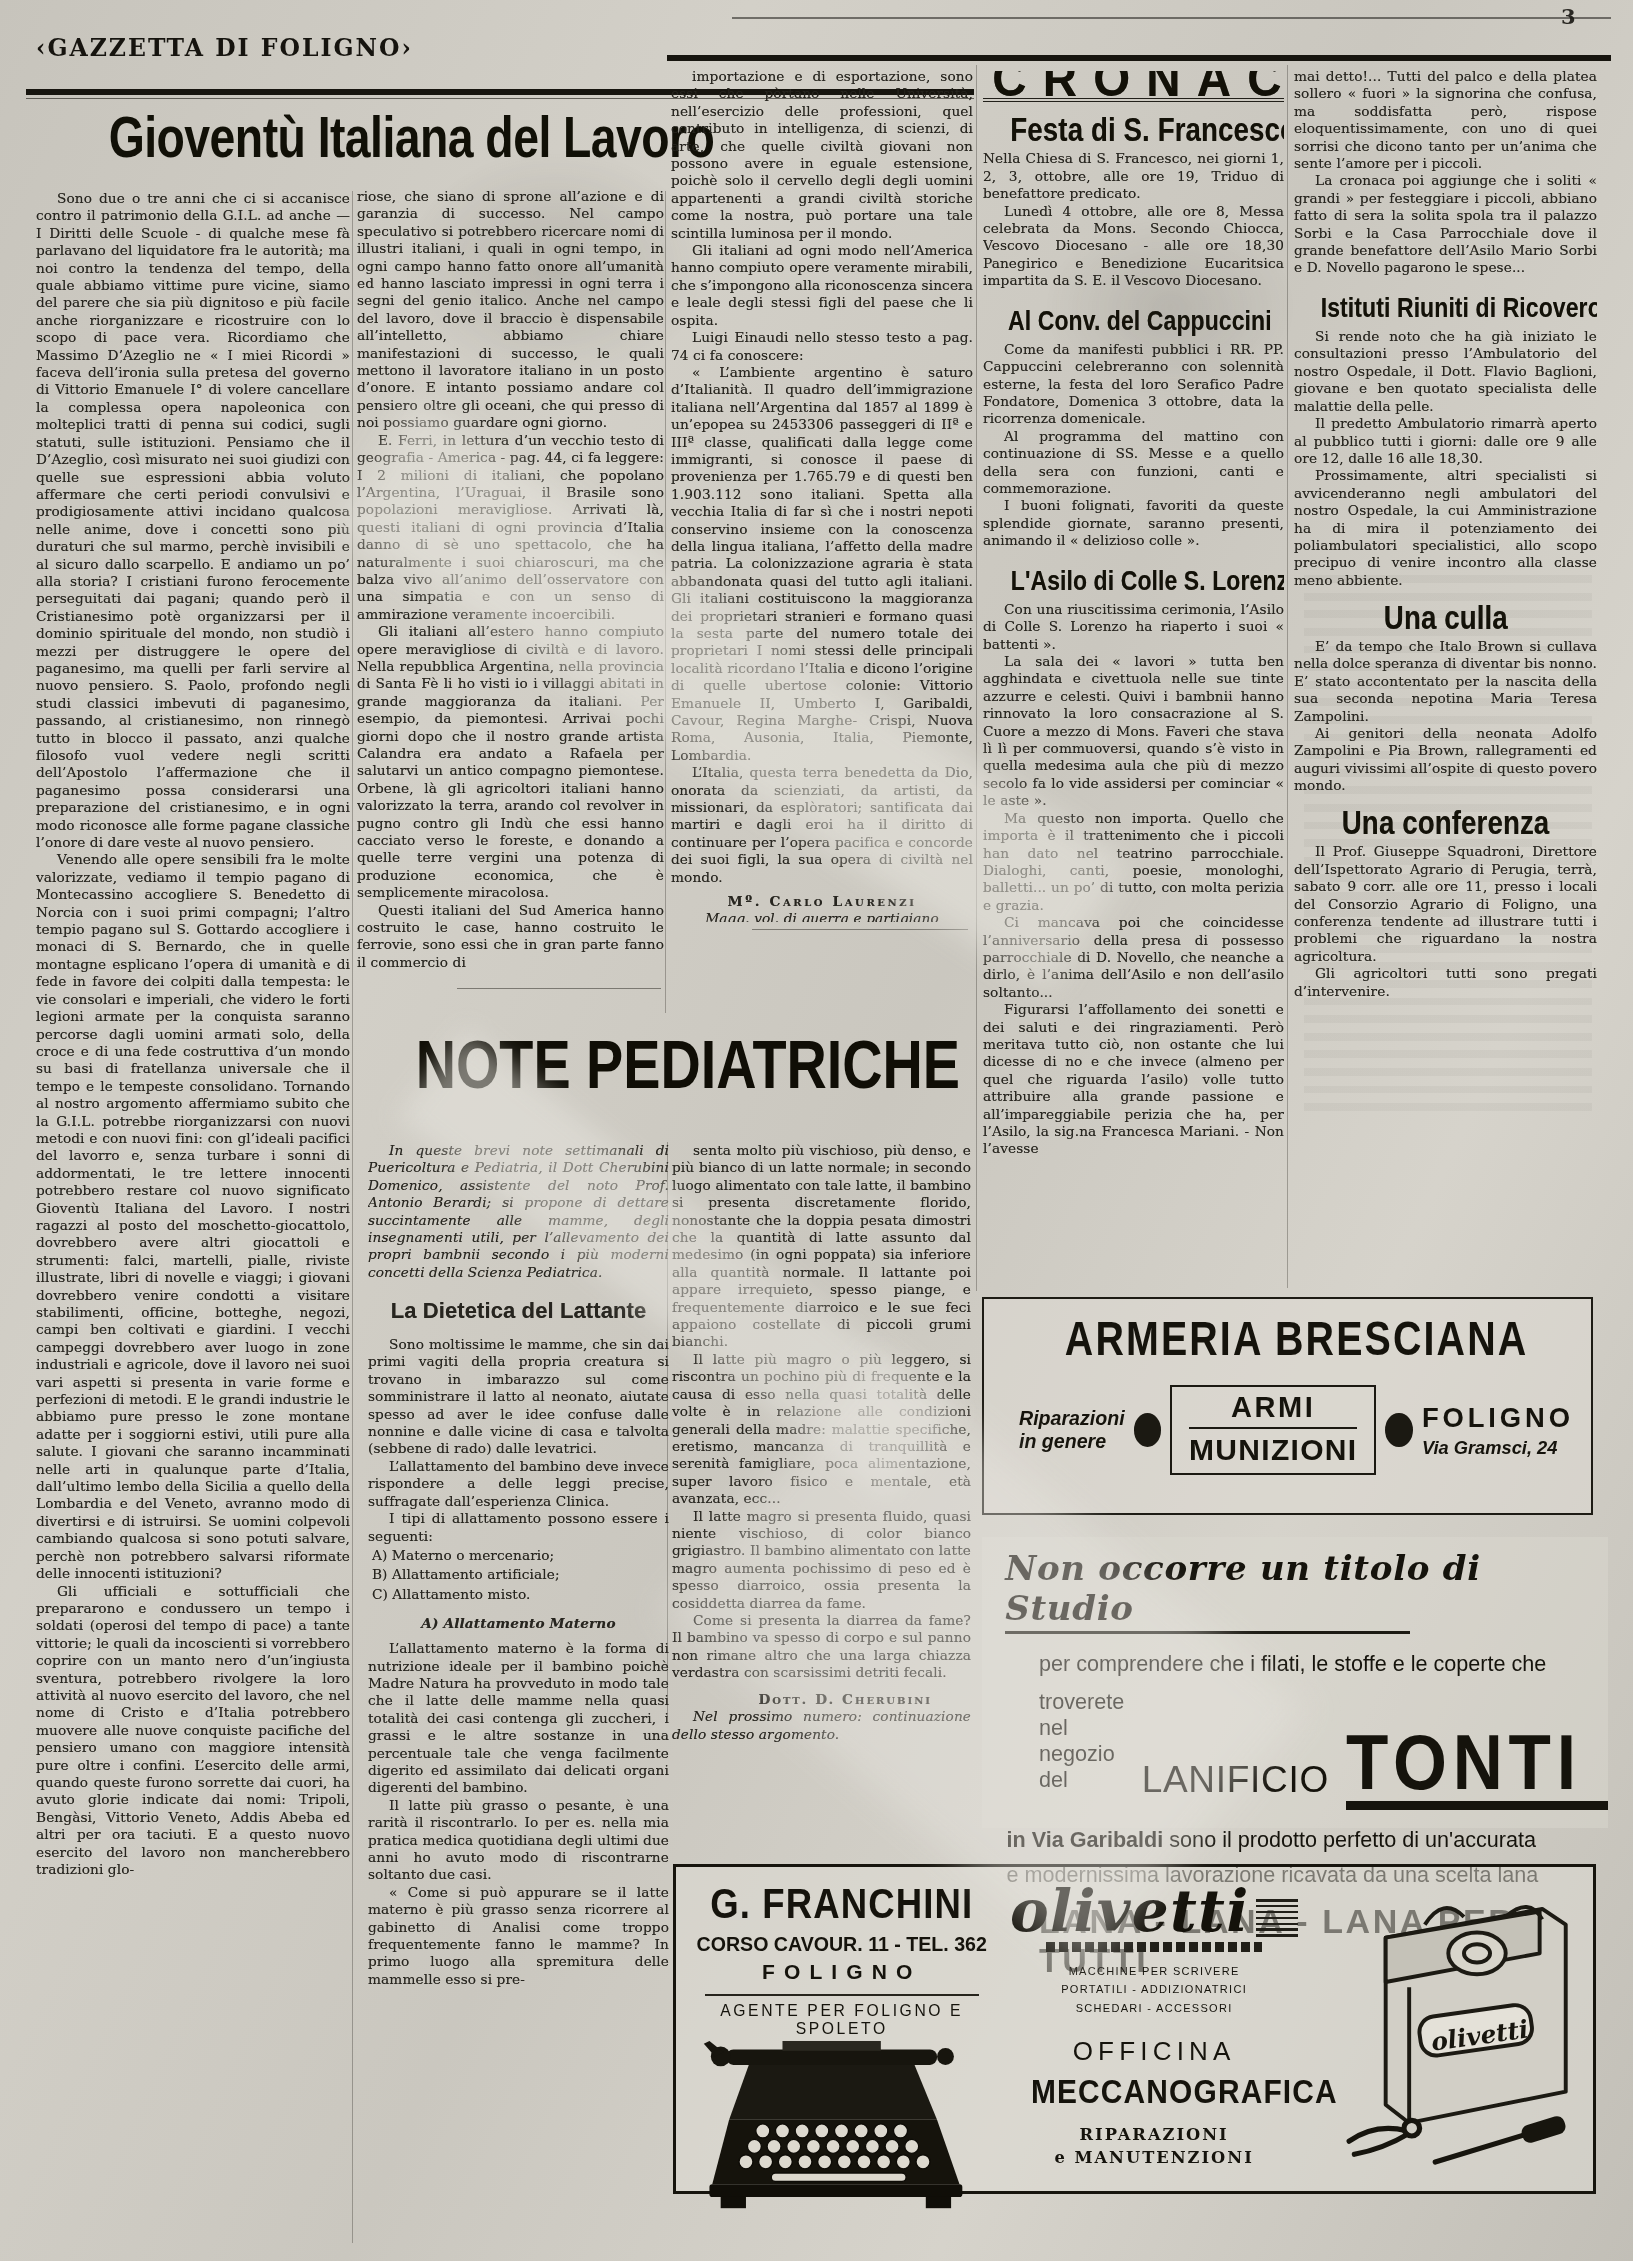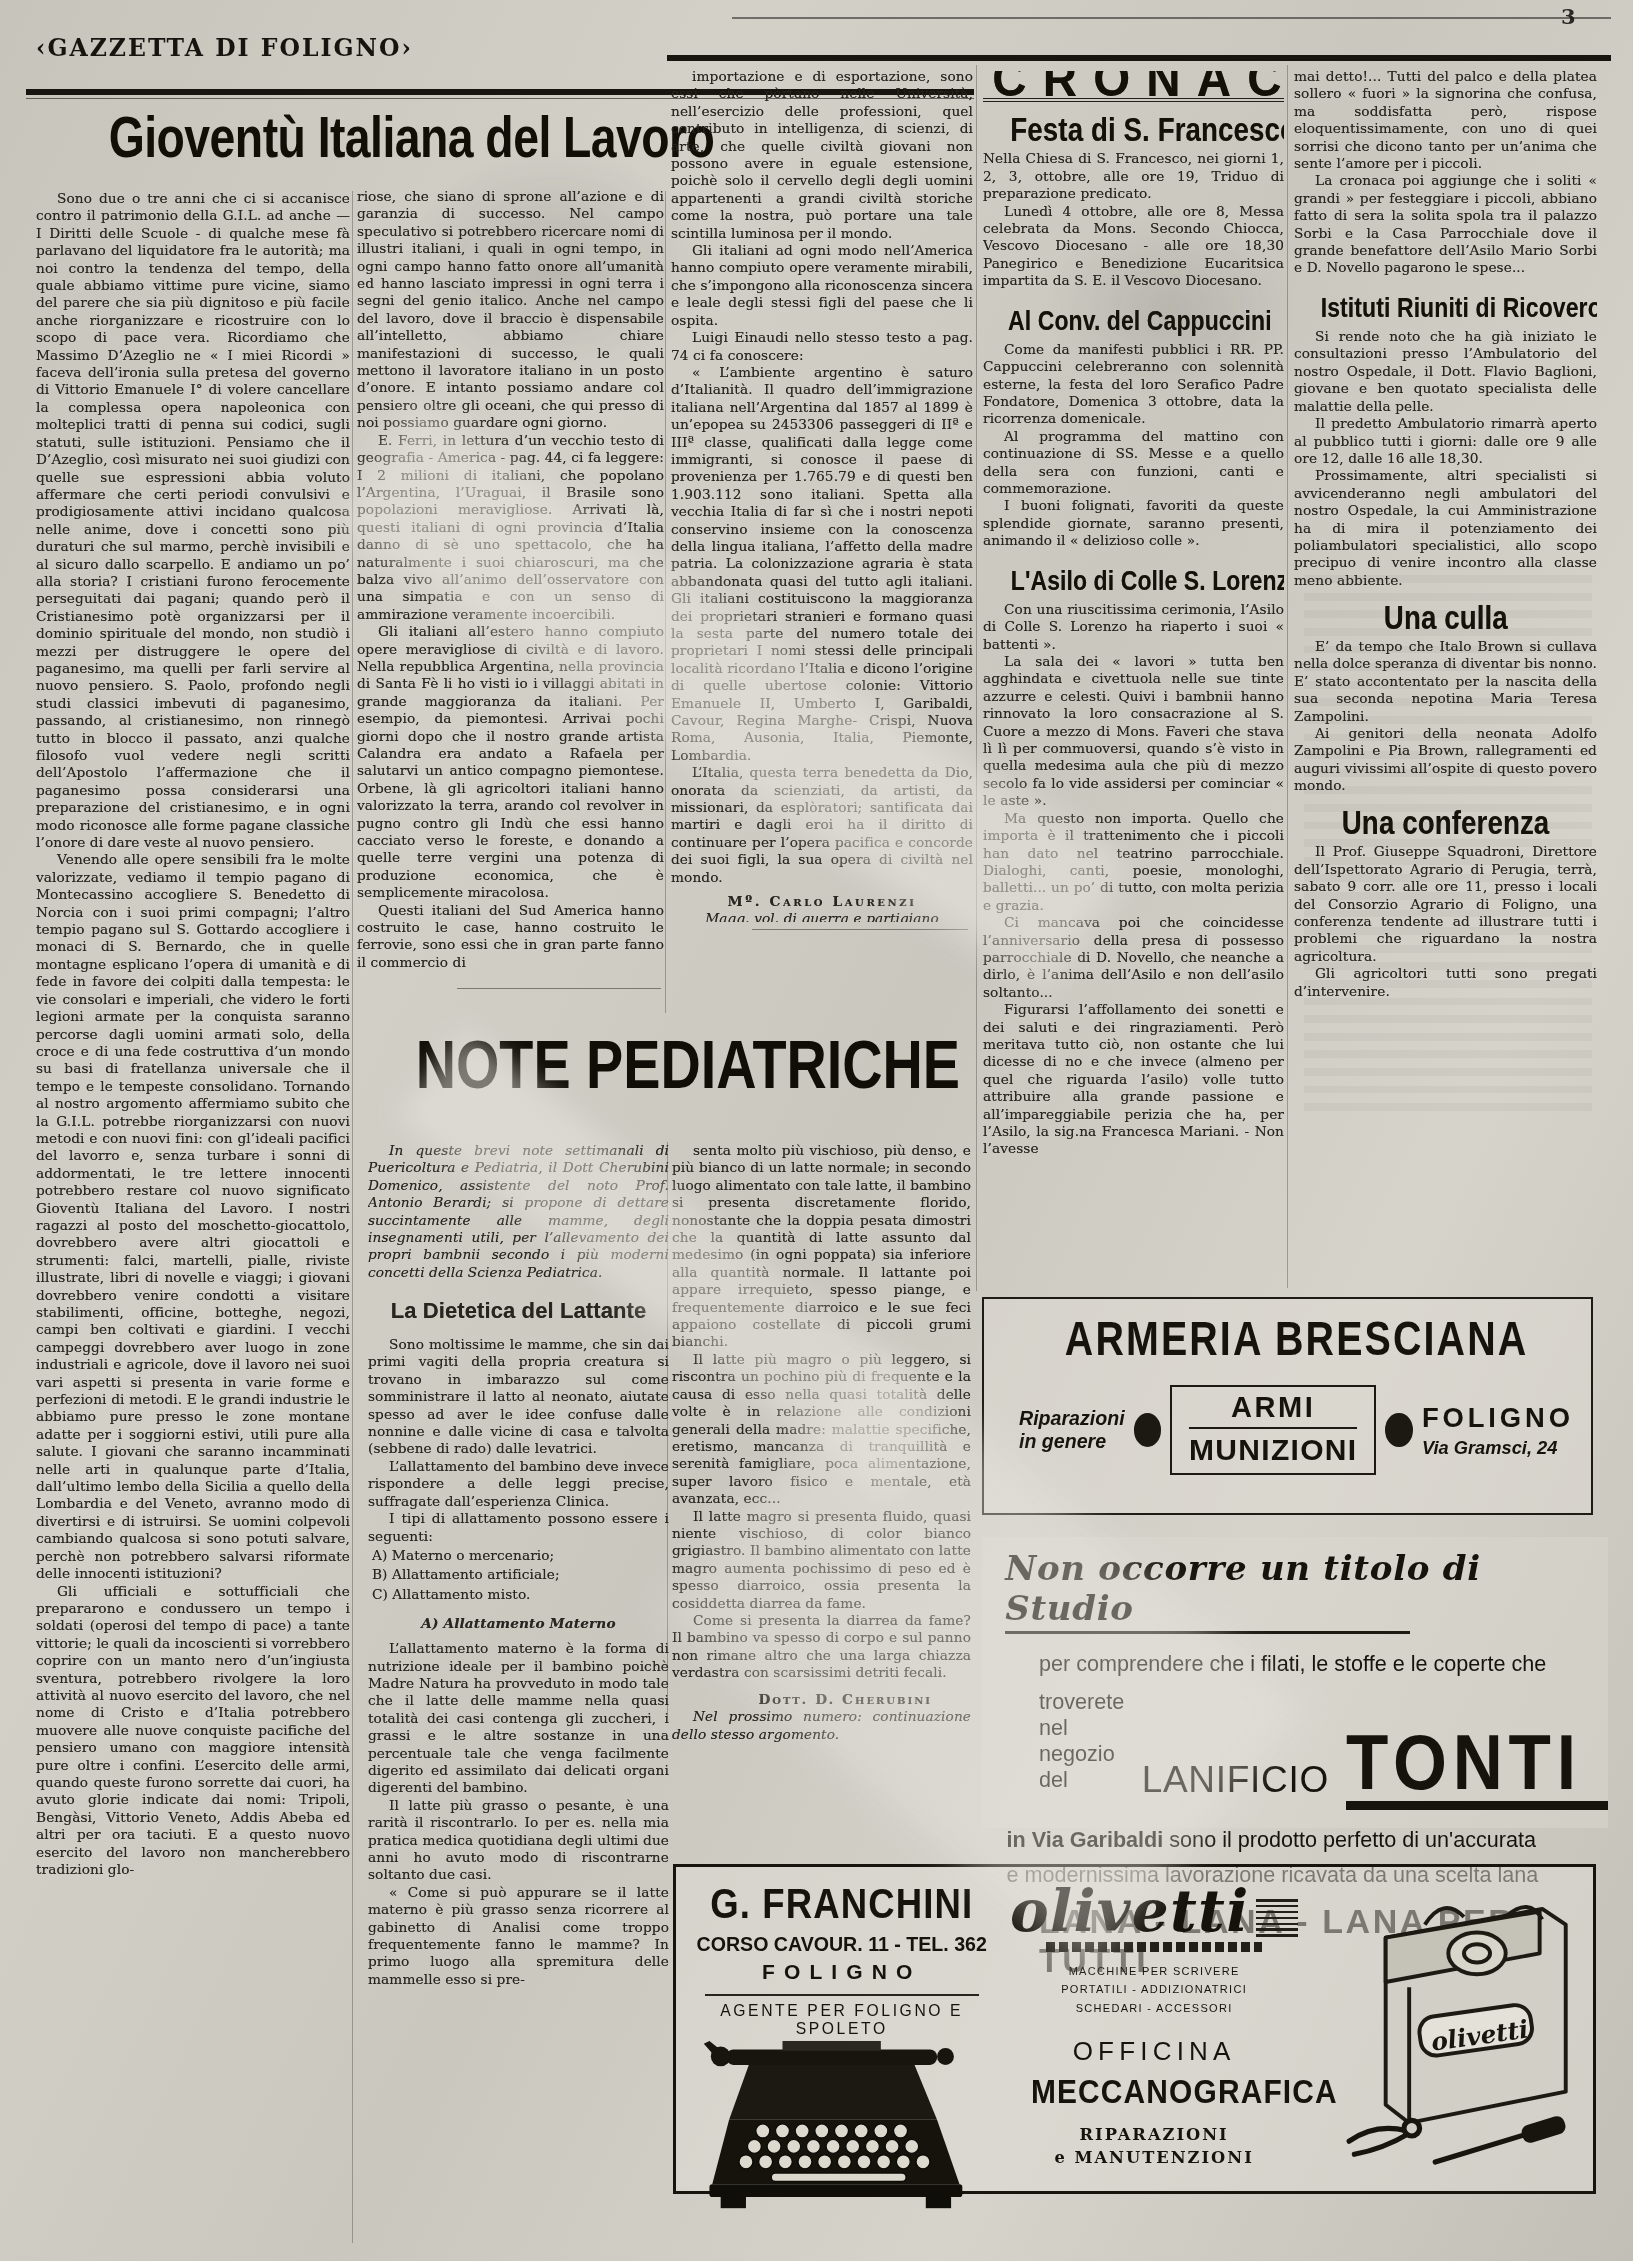--- a/index.html
+++ b/index.html
@@ -148,21 +148,21 @@
         <p>L’Italia, questa terra benedetta da Dio, onorata da scienziati, da artisti, da missionari, da esplòratori; santificata dai martiri e dagli eroi ha il diritto di continuare per l’opera pacifica e concorde dei suoi figli, la sua opera di civiltà nel mondo.</p>
       </div>
     <div class="sig-line">Mº. Carlo Laurenzi</div>
     <div class="sig-sub">Magg. vol. di guerra e partigiano</div>
   </div>
 
   <div class="col" style="left:983px;top:71px;width:301px;height:1217px;">
     <h1 class="kicker cronaca-title"><span>CRONACA</span></h1>
     <h2 class="kicker h2a"><span>Festa di S. Francesco</span></h2>
     <div class="cont">
-        <p>Nella Chiesa di S. Francesco, nei giorni 1, 2, 3, ottobre, alle ore 19, Triduo di preparazione predicato.</p>
+        <p>Nella Chiesa di S. Francesco, nei giorni 1, 2, 3, ottobre, alle ore 19, Triduo di benefattore predicato.</p>
         <p>Lunedì 4 ottobre, alle ore 8, Messa celebrata da Mons. Secondo Chiocca, Vescovo Diocesano - alle ore 18,30 Panegirico e Benedizione Eucaritsica impartita da S. E. il Vescovo Diocesano.</p>
       </div>
     <h2 class="kicker h2b"><span>Al Conv. del Cappuccini</span></h2>
     <div>
         <p>Come da manifesti pubblici i RR. PP. Cappuccini celebreranno con solennità esterne, la festa del loro Serafico Padre Fondatore, Domenica 3 ottobre, data la ricorrenza domenicale.</p>
         <p>Al programma del mattino con continuazione di SS. Messe e a quello della sera con funzioni, canti e commemorazione.</p>
         <p>I buoni folignati, favoriti da queste splendide giornate, saranno presenti, animando il « delizioso colle ».</p>
       </div>
     <h2 class="kicker h2b"><span>L'Asilo di Colle S. Lorenzo</span></h2>
     <div>

